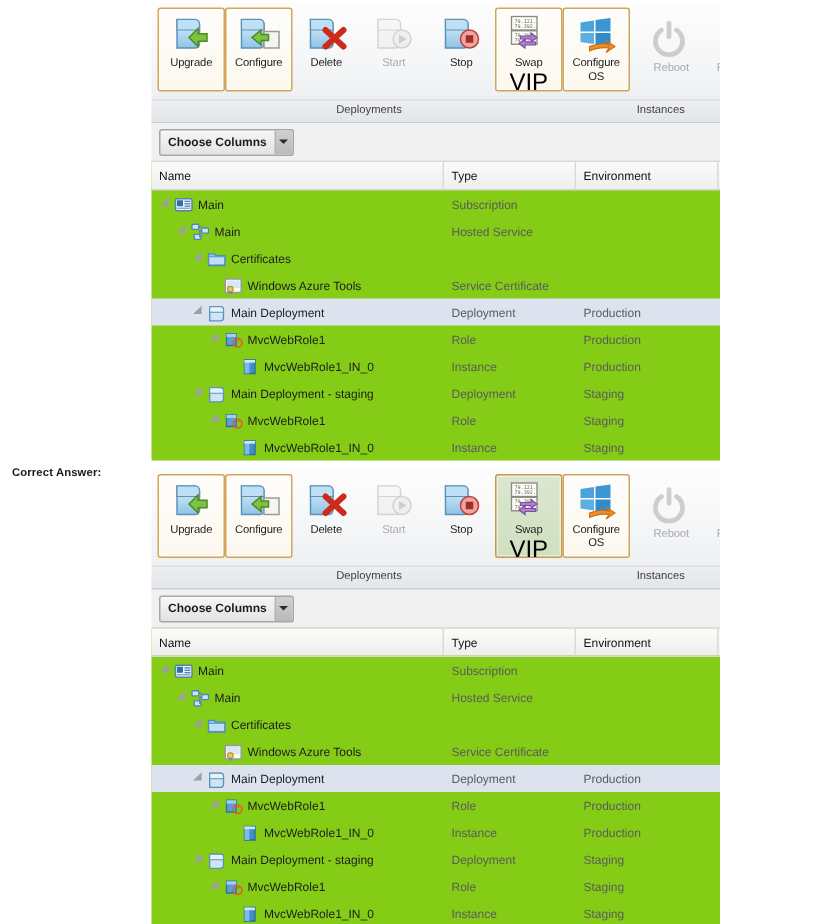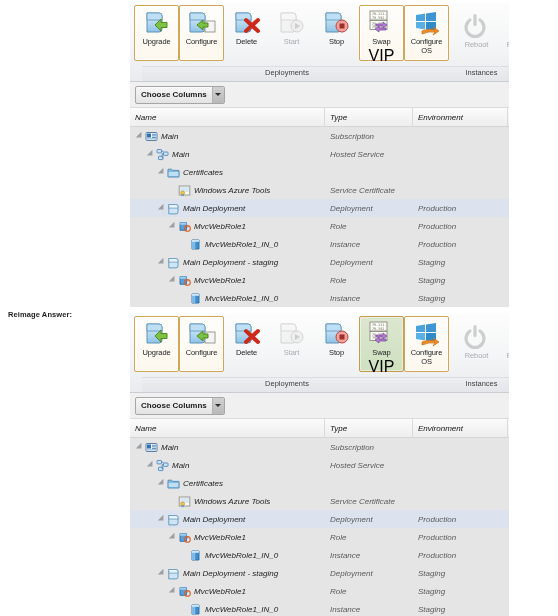--- a/index.html
+++ b/index.html
@@ -14,42 +14,41 @@
   .answer-label{
     position:absolute;left:8px;top:310px;
     font-size:7.5px;font-weight:bold;color:#1a1a1a;
     letter-spacing:.1px;white-space:nowrap;
   }
 
   
   .panel{
     position:absolute;left:101px;width:379px;
     background:#ffffff;
-    margin-left:29px;
   }
   .panel.p1{top:2px;}
   .panel.p2{top:313px;}
 
   
   .ribbon{
     position:relative;height:79px;
     background:linear-gradient(to bottom,#fdfdfd 0%,#f4f5f6 55%,#e9ebee 100%);
     border-bottom:1px solid #c9ccd1;
     overflow:hidden;
   }
   .ribbon-groups{display:flex;height:64px;align-items:flex-start;}
   .rgroup{position:relative;height:64px;display:flex;align-items:flex-start;}
   .rgroup.deployments{padding-left:4px;}
   .rgroup.instances{padding-left:5px;align-items:center;}
   .rgroup-sep{
     width:1px;height:58px;margin-top:2px;
     background:linear-gradient(to bottom,rgba(0,0,0,0) 0%,#d4d6da 18%,#d4d6da 82%,rgba(0,0,0,0) 100%);
   }
   .group-labels{
-    position:absolute;left:12px;top:64px;width:100%;height:15px;
+    position:absolute;left:0;top:64px;width:100%;height:15px;
     background:linear-gradient(to bottom,#eceef1,#e2e5e9);
     border-top:1px solid #dcdee2;
     padding-left:31px;
   }
   .glabel{
     position:absolute;top:1px;font-size:7.5px;color:#3f3f3f;
     text-align:center;
   }
   .glabel.deployments{left:0;width:290px;}
   .glabel.instances{left:292px;width:95px;}
@@ -101,21 +100,21 @@
     width:11px;border-left:1px solid #b3b3b3;
     background:linear-gradient(to bottom,#d0d0d0,#b9b9b9);
     display:flex;align-items:center;justify-content:center;
   }
   .caret-dn{
     width:0;height:0;border-left:3px solid transparent;border-right:3px solid transparent;
     border-top:3px solid #2c2c2c;
   }
 
   
-  .grid{background:#e5e5e5;font-style:italic;}
+  .grid{background:#84cc16;}
   .grid-head{
     display:flex;height:18px;align-items:center;
     background:linear-gradient(to bottom,#fbfbfb,#eeeeee);
     border-bottom:1px solid #d6d6d6;
   }
   .gh{
     font-size:8px;color:#111;display:flex;align-items:center;
     height:18px;box-sizing:border-box;padding-left:5px;
   }
   .gh.c-name{width:195px;border-right:1px solid #dadada;}
@@ -145,21 +144,21 @@
     transform:rotate(-45deg);transform-origin:50% 50%;
   }
   .twisty.none{}
   .node-ico{width:13px;height:13px;margin-right:3px;flex:0 0 auto;position:relative;}
   .node-txt{font-size:8px;color:#1d1d1d;white-space:nowrap;}
   .indent{flex:0 0 auto;}
 </style>
 </head>
 <body>
 
-<div class="answer-label">Reimage Answer:</div>
+<div class="answer-label">Correct Answer:</div>
 
 <div id="panels-root">
     <div class="panel p1">
       <div class="ribbon">
         <div class="ribbon-groups">
           <div class="rgroup deployments">
             <div class="rbtn sel">
               <div class="ico">
                 <svg width="30" height="27" viewBox="0 0 30 27">
     <defs>

